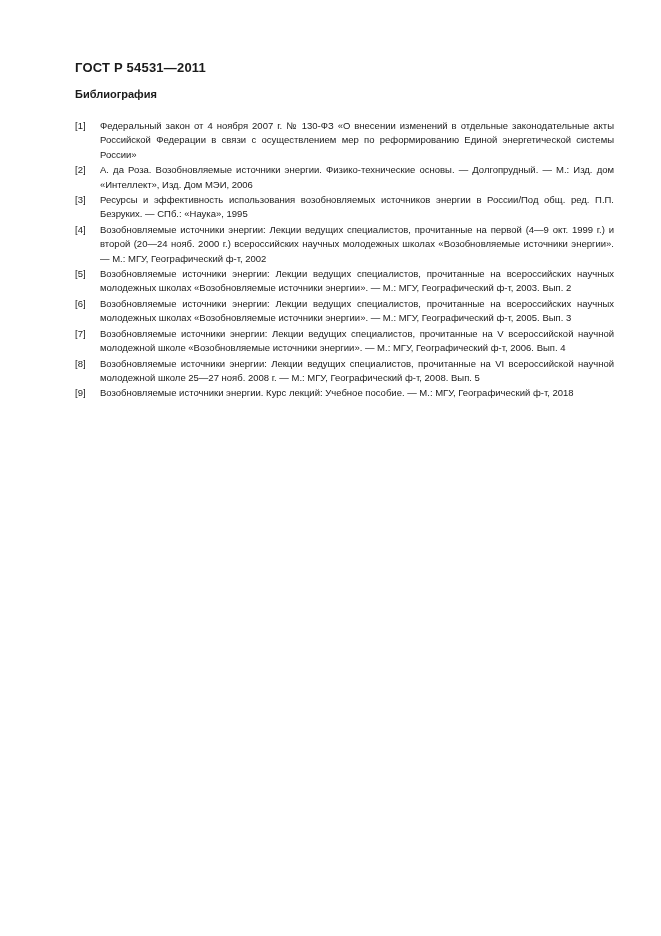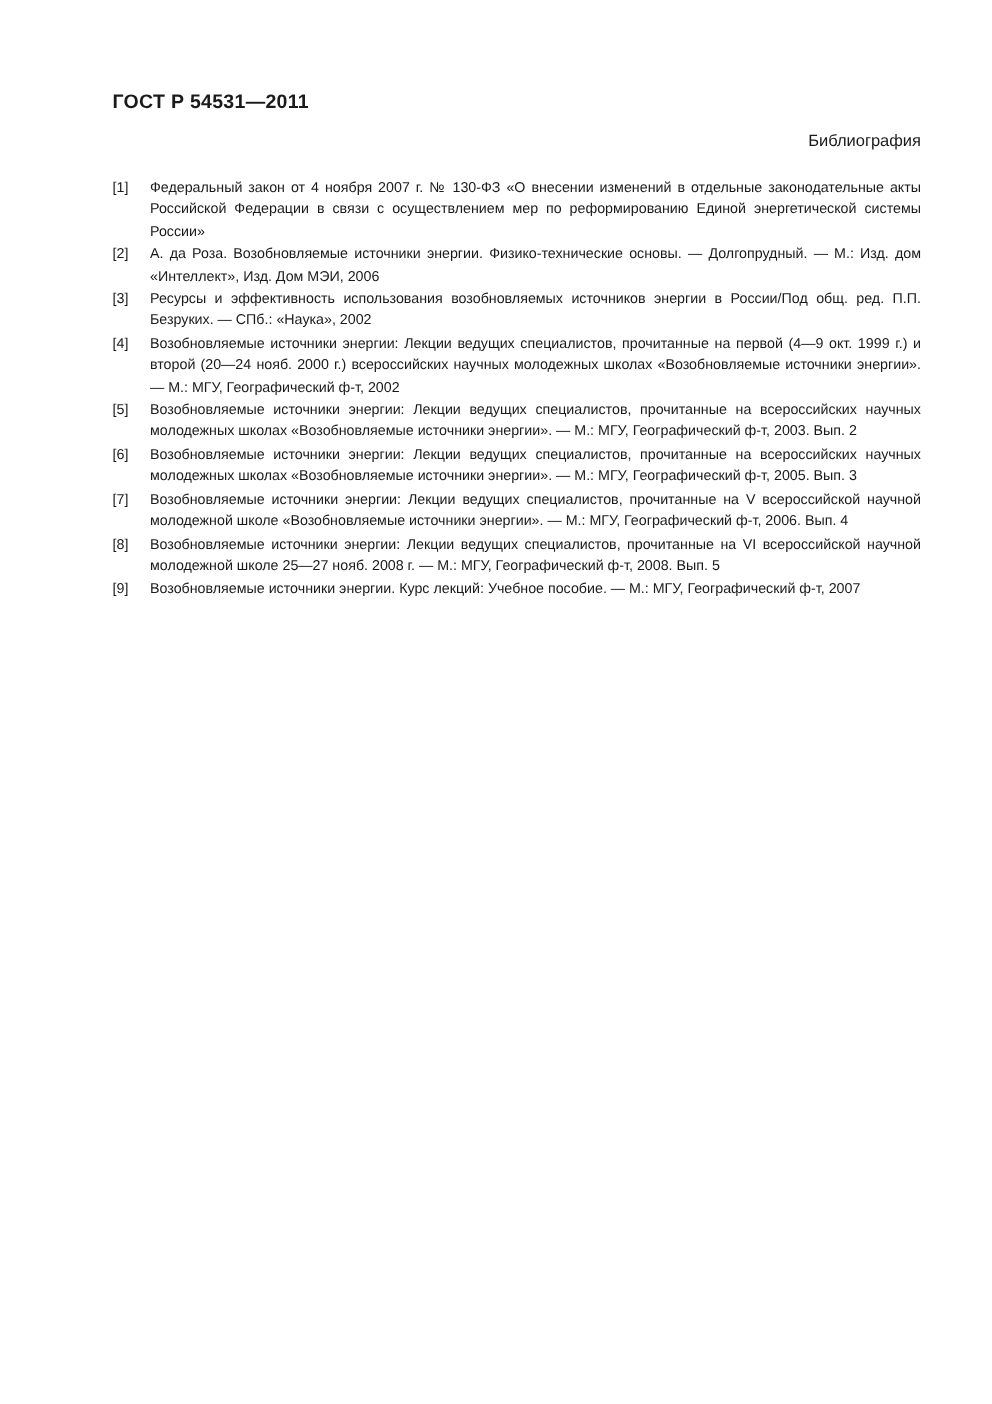--- a/index.html
+++ b/index.html
@@ -20,23 +20,23 @@
     left: 75px; top: 60px;
     font-size: 13px;
     font-weight: bold;
     letter-spacing: 0.2px;
     white-space: nowrap;
   }
   .section-title {
     position: absolute;
     left: 75px; top: 88px;
     width: 539px;
-    text-align: right;
+    text-align: left;
     font-size: 11px;
-    font-weight: normal;
+    font-weight: bold;
   }
   .bib-list {
     position: absolute;
     left: 75px; top: 119px;
     width: 539px;
     font-size: 9.5px;
     line-height: 14.4px;
   }
   .bib-item {
     position: relative;
@@ -75,21 +75,21 @@
       <span class="ref-text">Федеральный закон от 4 ноября 2007 г. № 130-ФЗ «О внесении изменений в отдельные законодательные акты Российской Федерации в связи с осуществлением мер по реформированию Единой энергетической системы России»</span>
     </div>
 
     <div class="bib-item">
       <span class="ref-num">[2]</span>
       <span class="ref-text">А. да Роза. Возобновляемые источники энергии. Физико-технические основы. — Долгопрудный. — М.: Изд. дом «Интеллект», Изд. Дом МЭИ, 2006</span>
     </div>
 
     <div class="bib-item">
       <span class="ref-num">[3]</span>
-      <span class="ref-text">Ресурсы и эффективность использования возобновляемых источников энергии в России/Под общ. ред. П.П. Безруких. — СПб.: «Наука», 2002</span>
+      <span class="ref-text">Ресурсы и эффективность использования возобновляемых источников энергии в России/Под общ. ред. П.П. Безруких. — СПб.: «Наука», 1995</span>
     </div>
 
     <div class="bib-item">
       <span class="ref-num">[4]</span>
       <span class="ref-text">Возобновляемые источники энергии: Лекции ведущих специалистов, прочитанные на первой (4—9 окт. 1999 г.) и второй (20—24 нояб. 2000 г.) всероссийских научных молодежных школах «Возобновляемые источники энергии». — М.: МГУ, Географический ф-т, 2002</span>
     </div>
 
     <div class="bib-item">
       <span class="ref-num">[5]</span>
       <span class="ref-text">Возобновляемые источники энергии: Лекции ведущих специалистов, прочитанные на всероссийских научных молодежных школах «Возобновляемые источники энергии». — М.: МГУ, Географический ф-т, 2003. Вып. 2</span>
@@ -105,20 +105,20 @@
       <span class="ref-text">Возобновляемые источники энергии: Лекции ведущих специалистов, прочитанные на V всероссийской научной молодежной школе «Возобновляемые источники энергии». — М.: МГУ, Географический ф-т, 2006. Вып. 4</span>
     </div>
 
     <div class="bib-item">
       <span class="ref-num">[8]</span>
       <span class="ref-text">Возобновляемые источники энергии: Лекции ведущих специалистов, прочитанные на VI всероссийской научной молодежной школе 25—27 нояб. 2008 г. — М.: МГУ, Географический ф-т, 2008. Вып. 5</span>
     </div>
 
     <div class="bib-item">
       <span class="ref-num">[9]</span>
-      <span class="ref-text">Возобновляемые источники энергии. Курс лекций: Учебное пособие. — М.: МГУ, Географический ф-т, 2007</span>
+      <span class="ref-text">Возобновляемые источники энергии. Курс лекций: Учебное пособие. — М.: МГУ, Географический ф-т, 2018</span>
     </div>
 
   </div>
 
   <div class="page-number">18</div>
 
 </div>
 
 </body></html>

